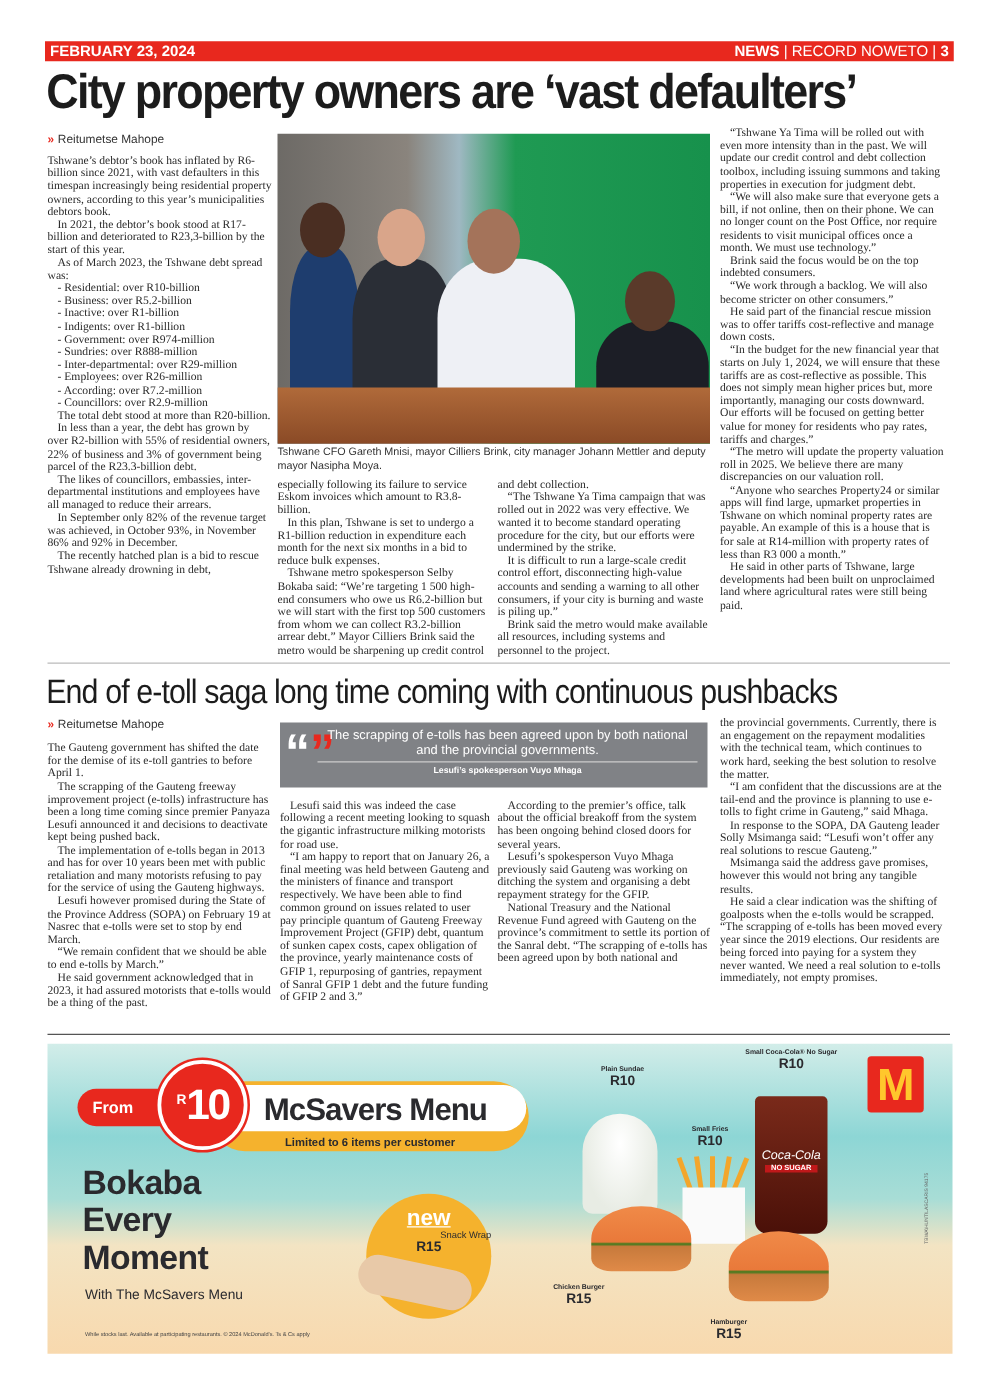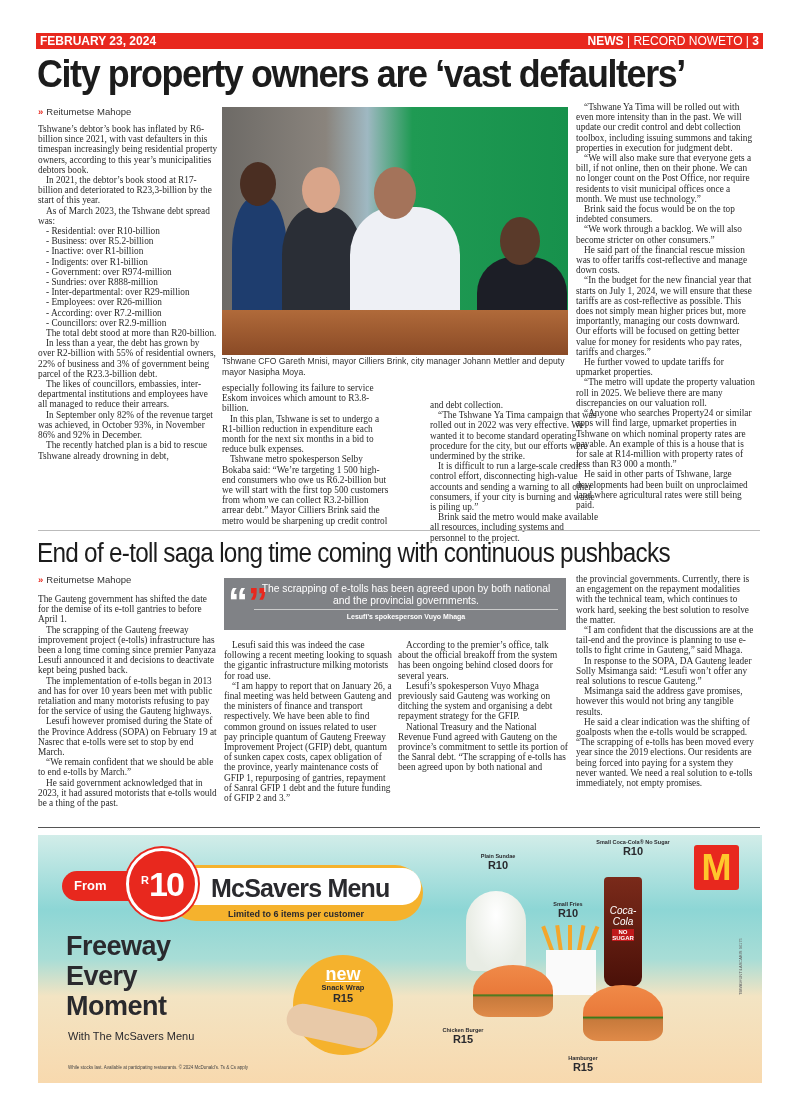--- a/index.html
+++ b/index.html
@@ -45,31 +45,31 @@
   .r10 { position:absolute; left: 88px; top: 13px; width: 72px; height: 72px; border-radius: 50%; background:#e8281e; border: 3px solid #fff; box-shadow: 0 0 0 2px #e8281e; color:#fff; text-align:center; font-weight:bold; }
   .r10 .r { font-size: 11px; vertical-align: 12px; }
   .r10 .n { font-size: 34px; line-height: 66px; letter-spacing: -2px; }
   .mcsavers { position:absolute; left: 173px; top: 39px; font-weight: bold; font-size: 25px; color:#2a2a2e; letter-spacing: -0.8px; white-space: nowrap; }
   .limited { position:absolute; left: 190px; top: 74px; font-weight:bold; font-size: 9px; color:#2a2a2e; }
   .savour { position:absolute; left: 28px; top: 96px; font-weight:bold; font-size: 27px; line-height: 30px; color:#2a2a2e; letter-spacing: -0.5px; }
   .with { position:absolute; left: 30px; top: 195px; font-size: 11px; color:#2a2a2e; }
   .fine { position:absolute; left: 30px; top: 230px; font-size: 4.5px; color:#444; }
   .newbadge { position:absolute; left: 255px; top: 120px; width: 100px; height: 100px; border-radius:50%; background:#f5b22d; color:#2a2a2e; text-align:center; }
   .newbadge .new { font-size: 18px; font-weight: bold; color:#fff; line-height: 18px; margin-top: 10px; text-decoration: underline; }
-  .newbadge .nm { font-size: 7.5px; font-weight:bold; }
+  .newbadge .nm { font-size: 7.5px; font-weight:normal;text-align:right; }
   .newbadge .np { font-size: 11px; font-weight:bold; }
   .wrap { position:absolute; left: 248px; top: 175px; width: 92px; height: 32px; background: #e8c9a8; border-radius: 16px; transform: rotate(12deg); }
   .item-label { position:absolute; text-align:center; color:#2a2a2e; font-weight: bold; }
   .item-label .nm { font-size: 5.5px; display:block; }
   .item-label .pr { font-size: 11px; display:block; }
   .sundae { position:absolute; left: 428px; top: 56px; width: 60px; height: 80px; background: radial-gradient(ellipse at 50% 30%, #fff, #e8ece4 70%); border-radius: 30px 30px 8px 8px; }
   .fries { position:absolute; left: 500px; top: 90px; width: 62px; height: 70px; }
   .fries .box { position:absolute; left: 8px; top: 25px; width: 50px; height: 45px; background:#fafafa; }
   .fries .stick { position:absolute; top: 0; width: 4px; height: 40px; background:#f3a62b; }
-  .coke { position:absolute; left: 566px; top: 42px; width: 38px; height: 110px; background: linear-gradient(180deg,#7a2a1a,#4a1008); border-radius: 4px 4px 10px 10px; color: #fff; text-align:center; font-size: 10px; font-style: italic; padding-top: 28px; }
+  .coke { position:absolute; left: 566px; top: 42px; width: 58px; height: 110px; background: linear-gradient(180deg,#7a2a1a,#4a1008); border-radius: 4px 4px 10px 10px; color: #fff; text-align:center; font-size: 10px; font-style: italic; padding-top: 42px; }
   .coke .ns { display:block; font-size: 6px; font-style: normal; font-weight: bold; background:#c0181a; margin: 2px 8px; }
   .burger { position:absolute; border-radius: 50% 50% 20% 20%; background: linear-gradient(180deg,#f08a48 0%,#e9793a 55%,#3a7a1c 58%,#c77a3c 62%,#e08a48 100%); }
   .mlogo { position:absolute; left: 656px; top: 10px; width: 45px; height: 45px; background:#e8281e; border-radius: 3px; color:#ffc72c; font-weight:bold; font-size: 36px; text-align:center; line-height: 46px; }
   .vert { position:absolute; left: 700px; top: 160px; font-size: 4px; color:#666; transform: rotate(-90deg); transform-origin: left top; white-space: nowrap; }
 </style>
 </head>
 <body>
 
 <div class="topbar">
   <span>FEBRUARY 23, 2024</span>
@@ -119,35 +119,34 @@
   <div class="table"></div>
 </div>
 <div class="caption">Tshwane CFO Gareth Mnisi, mayor Cilliers Brink, city manager Johann Mettler and deputy mayor Nasipha Moya.</div>
 
 <div class="col" style="left:222px; top:383px; width:168px;">
   <p class="noindent">especially following its failure to service Eskom invoices which amount to R3.8-billion.</p>
   <p>In this plan, Tshwane is set to undergo a R1-billion reduction in expenditure each month for the next six months in a bid to reduce bulk expenses.</p>
   <p>Tshwane metro spokesperson Selby Bokaba said: “We’re targeting 1 500 high-end consumers who owe us R6.2-billion but we will start with the first top 500 customers from whom we can collect R3.2-billion arrear debt.” Mayor Cilliers Brink said the metro would be sharpening up credit control</p>
 </div>
 
-<div class="col" style="left:398px; top:400px; width:170px;margin-left:32px;">
+<div class="col" style="left:398px; top:383px; width:170px;">
   <p class="noindent">and debt collection.</p>
   <p>“The Tshwane Ya Tima campaign that was rolled out in 2022 was very effective. We wanted it to become standard operating procedure for the city, but our efforts were undermined by the strike.</p>
   <p>It is difficult to run a large-scale credit control effort, disconnecting high-value accounts and sending a warning to all other consumers, if your city is burning and waste is piling up.”</p>
   <p>Brink said the metro would make available all resources, including systems and personnel to the project.</p>
 </div>
 
 <div class="col" style="left:576px; top:102px; width:180px;">
   <p>“Tshwane Ya Tima will be rolled out with even more intensity than in the past. We will update our credit control and debt collection toolbox, including issuing summons and taking properties in execution for judgment debt.</p>
   <p>“We will also make sure that everyone gets a bill, if not online, then on their phone. We can no longer count on the Post Office, nor require residents to visit municipal offices once a month. We must use technology.”</p>
   <p>Brink said the focus would be on the top indebted consumers.</p>
   <p>“We work through a backlog. We will also become stricter on other consumers.”</p>
   <p>He said part of the financial rescue mission was to offer tariffs cost-reflective and manage down costs.</p>
   <p>“In the budget for the new financial year that starts on July 1, 2024, we will ensure that these tariffs are as cost-reflective as possible. This does not simply mean higher prices but, more importantly, managing our costs downward. Our efforts will be focused on getting better value for money for residents who pay rates, tariffs and charges.”</p>
-  <p>He further vowed to update tariffs for upmarket properties.</p>
   <p>“The metro will update the property valuation roll in 2025. We believe there are many discrepancies on our valuation roll.</p>
   <p>“Anyone who searches Property24 or similar apps will find large, upmarket properties in Tshwane on which nominal property rates are payable. An example of this is a house that is for sale at R14-million with property rates of less than R3 000 a month.”</p>
   <p>He said in other parts of Tshwane, large developments had been built on unproclaimed land where agricultural rates were still being paid.</p>
 </div>
 
 <div class="divider" style="left:38px; top:530px; width:722px;"></div>
 
 <div class="headline2">End of e-toll saga long time coming with continuous pushbacks</div>
 
 <div class="byline" style="left:38px; top:574px;">
@@ -192,21 +191,21 @@
 <div class="ad">
   <div class="pill"></div>
   <div class="pill-white"></div>
   <div class="from-pill">From</div>
   <div class="r10">
     <span class="r">R</span><span class="n">10</span>
   </div>
   <div class="mcsavers">McSavers Menu</div>
   <div class="limited">Limited to 6 items per customer</div>
   <div class="savour">
-    <div>Freeway</div>
+    <div>Bokaba</div>
     <div>Every</div>
     <div>Moment</div>
   </div>
   <div class="with">With The McSavers Menu</div>
   <div class="fine">While stocks last. Available at participating restaurants. © 2024 McDonald’s. Ts &amp; Cs apply</div>
 
   <div class="newbadge">
     <div class="new">new</div>
     <div class="nm">Snack Wrap</div>
     <div class="np">R15</div>

